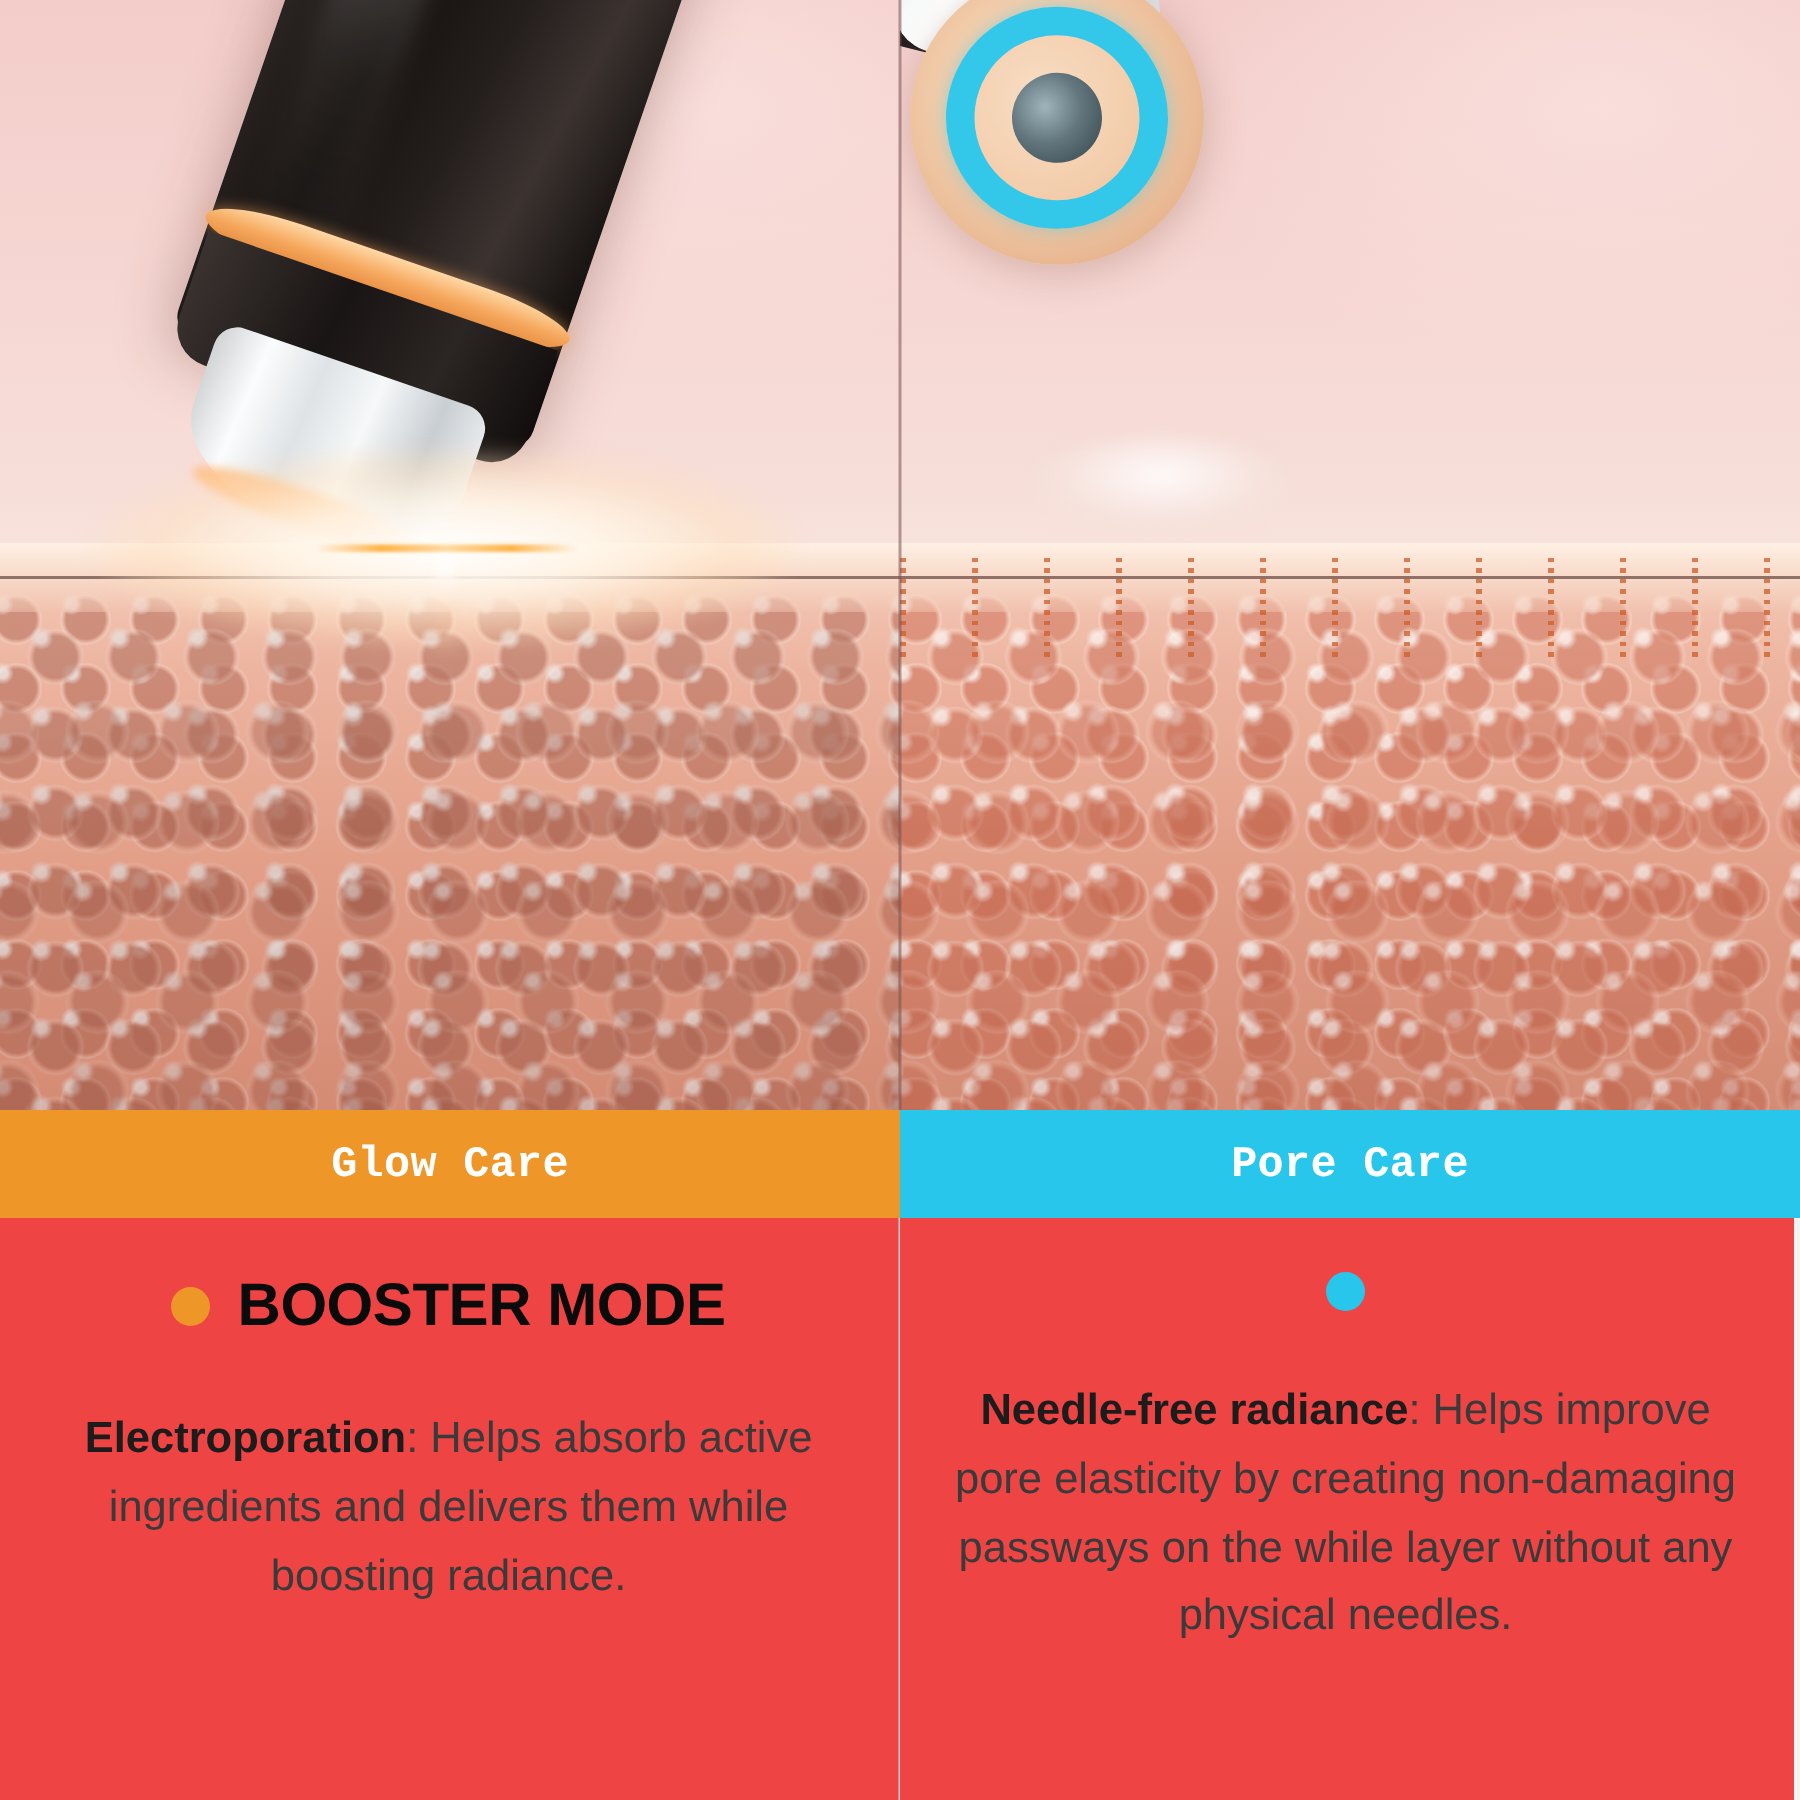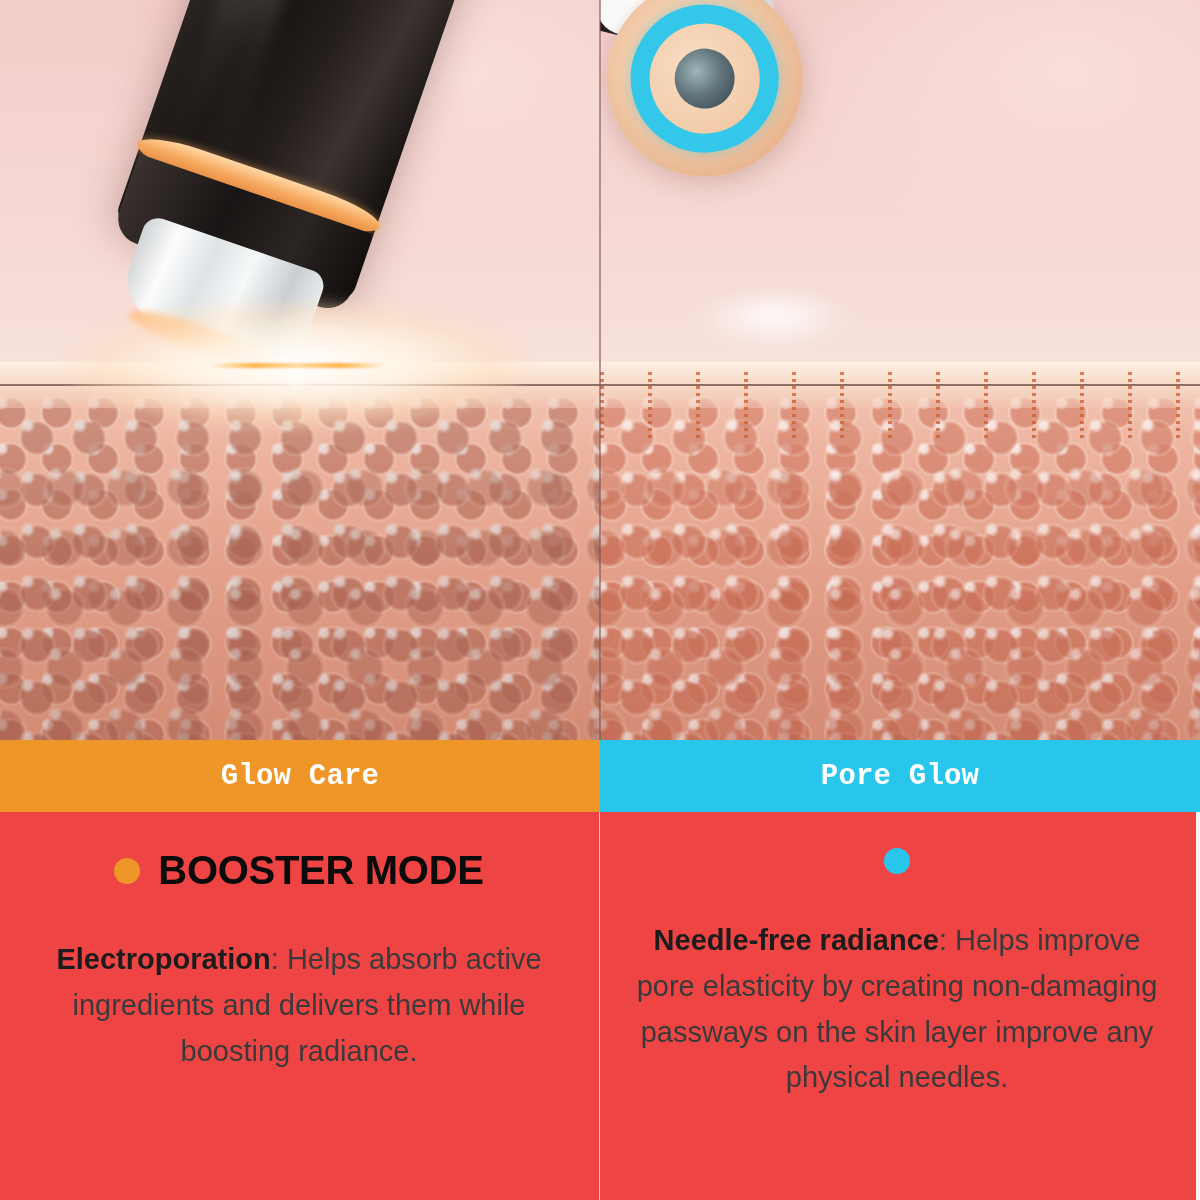--- a/index.html
+++ b/index.html
@@ -314,41 +314,41 @@
     </div>
 
     <div class="panel-divider"></div>
   </div>
 
   <div class="banners">
     <div class="banner" style="background:#ee9628">
       <span>Glow Care</span>
     </div>
     <div class="banner" style="background:#29c6ec">
-      <span>Pore Glow</span>
+      <span>Pore Care</span>
     </div>
   </div>
 
   <div class="details">
 
     <div class="col">
       <div class="mode-head">
         <span class="dot" style="background:#ee9628"></span>
         <span class="mode-title">BOOSTER MODE</span>
       </div>
       <p class="mode-desc">
         <span class="lead">Electroporation</span><span>: </span><span>Helps absorb active ingredients and delivers them while boosting radiance.</span>
       </p>
     </div>
 
     <div class="col">
       <div class="mode-head">
         <span class="dot" style="background:#29c6ec"></span>
       </div>
       <p class="mode-desc">
-        <span class="lead">Needle-free radiance</span><span>: </span><span>Helps improve pore elasticity by creating non-damaging passways on the skin layer improve any physical needles.</span>
+        <span class="lead">Needle-free radiance</span><span>: </span><span>Helps improve pore elasticity by creating non-damaging passways on the while layer without any physical needles.</span>
       </p>
     </div>
 
     <div class="text-divider"></div>
   </div>
 
 </div>
 
 </body></html>

